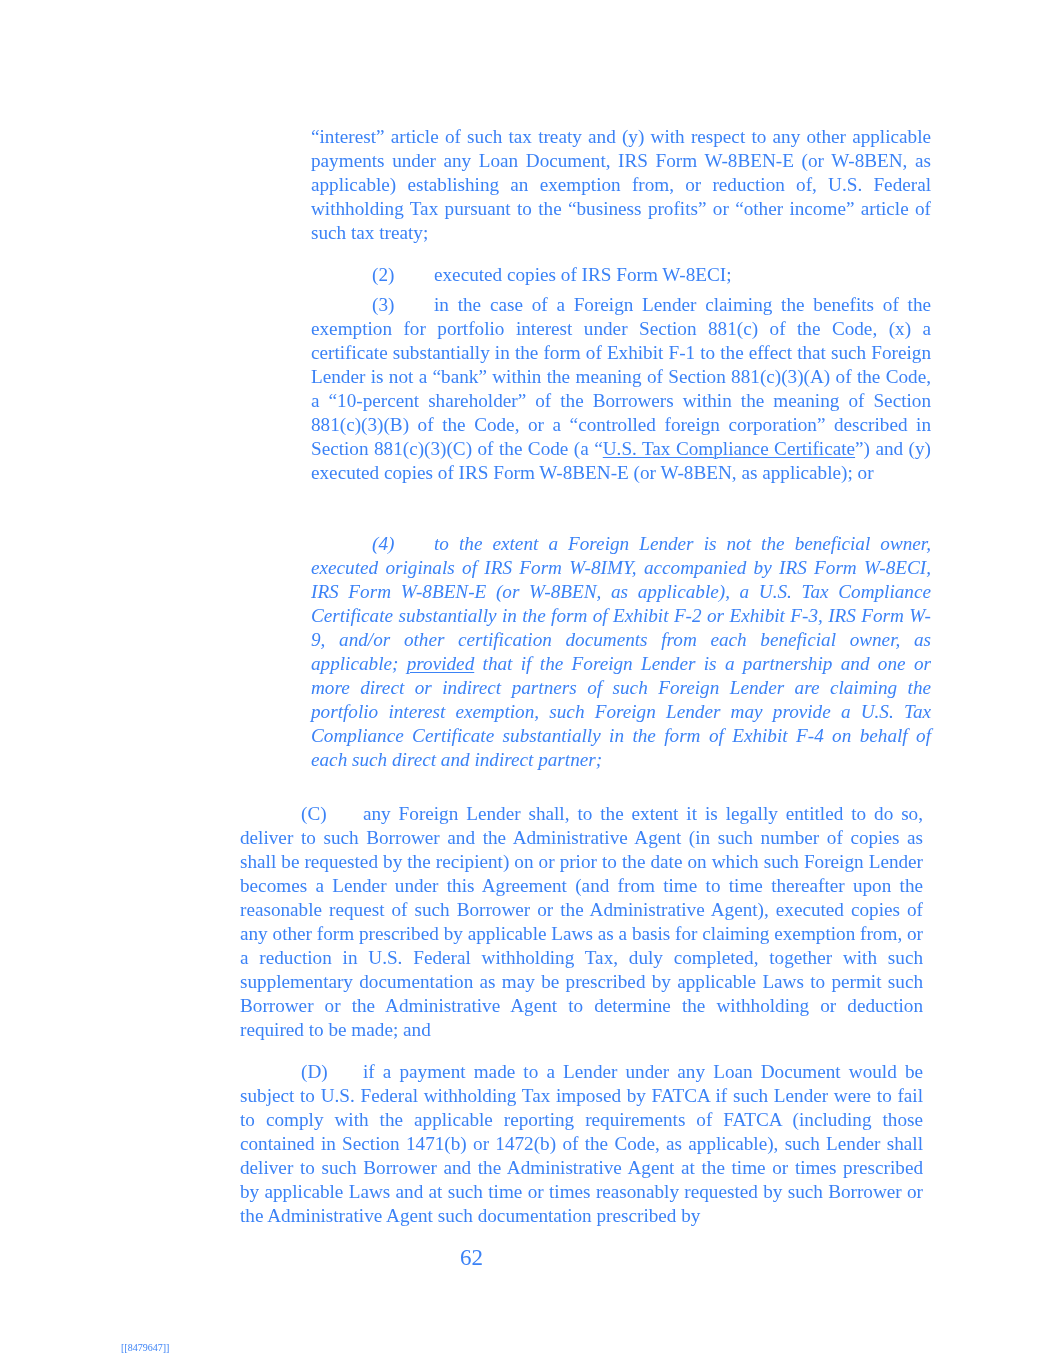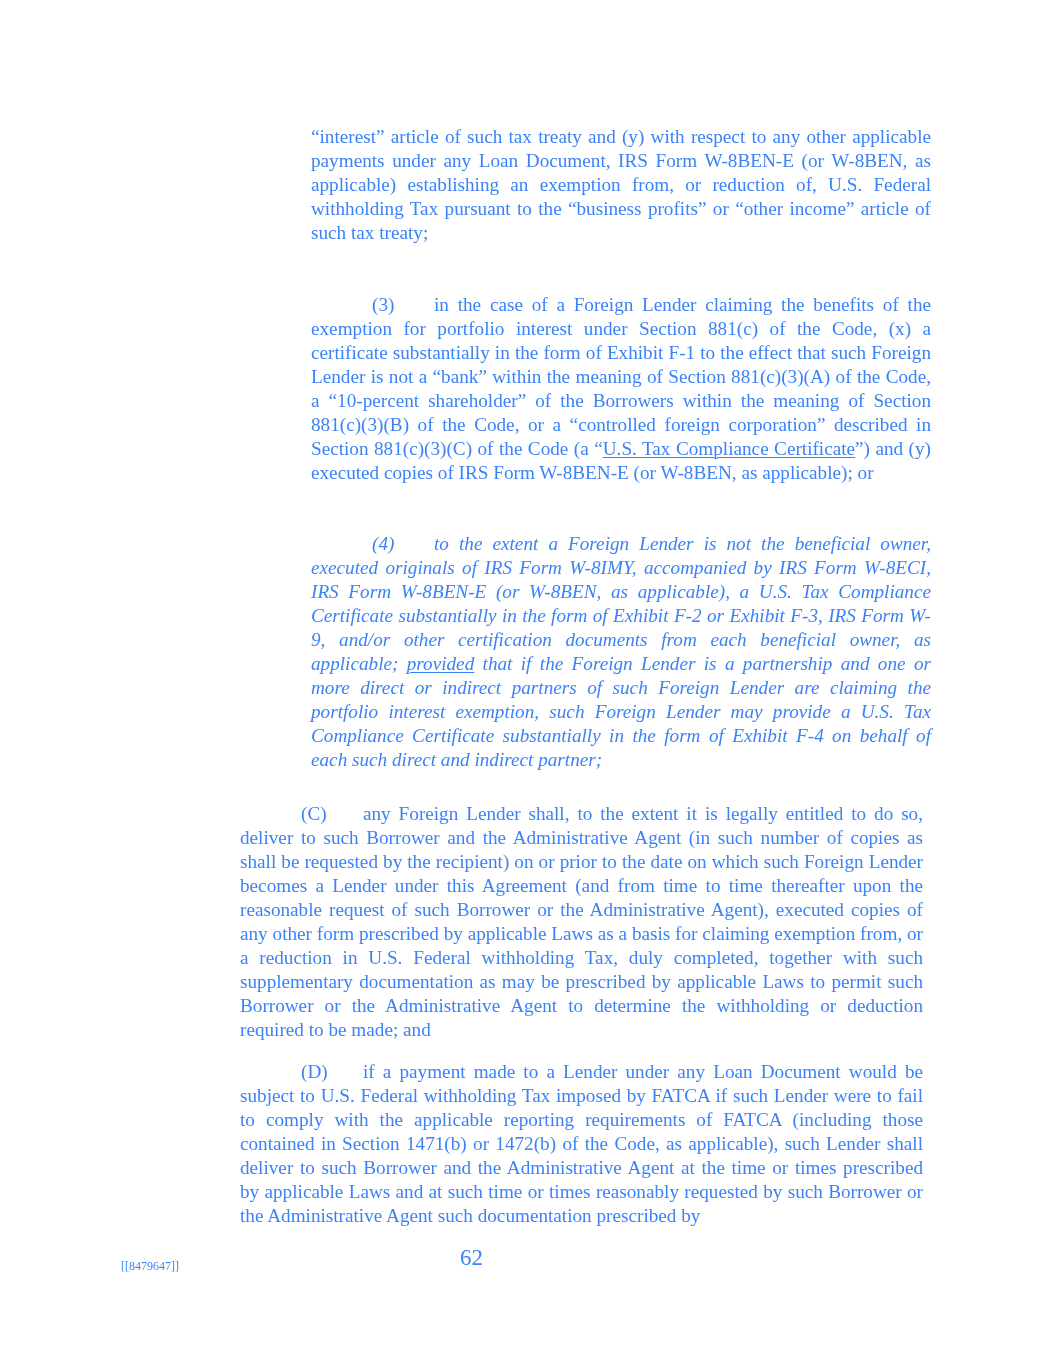--- a/index.html
+++ b/index.html
@@ -10,31 +10,34 @@
       color: #3b82f6; font-size: 19.2px; line-height: 24px;
     }
     .para { position: absolute; text-align: justify; text-align-last: left; margin: 0; }
     .inner { left: 311px; width: 620px; }
     .outer { left: 240px; width: 683px; }
     .lbl { display: inline-block; }
     .inner .lbl { margin-left: 61px; width: 62px; }
     .outer .lbl { margin-left: 61px; width: 62px; }
     .u { text-decoration: underline; text-underline-offset: 2px; text-decoration-thickness: 1px; }
     .pagenum { position: absolute; top: 1246px; left: 0; width: 943px; text-align: center; font-size: 23px; }
-    .docid { position: absolute; left: 121px; top: 1260px; font-size: 12px; line-height: 12px; }
+    .docid { position: absolute; left: 121px; top: 1342px; font-size: 10px; line-height: 12px; }
   </style>
 </head>
 <body>
 
 <div class="page">
 
   <p class="para inner" style="top:125px;">
     <span>“interest” article of such tax treaty and (y) with respect to any other applicable payments under any Loan Document, IRS Form W-8BEN-E (or W-8BEN, as applicable) establishing an exemption from, or reduction of, U.S. Federal withholding Tax pursuant to the “business profits” or “other income” article of such tax treaty;</span>
   </p>
 
+  <p class="para inner" style="top:263px;">
+    <span class="lbl">(2)</span><span>executed copies of IRS Form W-8ECI;</span>
+  </p>
 
   <p class="para inner" style="top:293px;">
     <span class="lbl">(3)</span><span>in the case of a Foreign Lender claiming the benefits of the exemption for portfolio interest under Section 881(c) of the Code, (x) a certificate substantially in the form of Exhibit F-1 to the effect that such Foreign Lender is not a “bank” within the meaning of Section 881(c)(3)(A) of the Code, a “10-percent shareholder” of the Borrowers within the meaning of Section 881(c)(3)(B) of the Code, or a “controlled foreign corporation” described in Section 881(c)(3)(C) of the Code (a “</span><span class="u">U.S. Tax Compliance Certificate</span><span>”) and (y) executed copies of IRS Form W-8BEN-E (or W-8BEN, as applicable); or</span>
   </p>
 
   <p class="para inner" style="top:532px;font-style:italic;">
     <span class="lbl">(4)</span><span>to the extent a Foreign Lender is not the beneficial owner, executed originals of IRS Form W-8IMY, accompanied by IRS Form W-8ECI, IRS Form W-8BEN-E (or W-8BEN, as applicable), a U.S. Tax Compliance Certificate substantially in the form of Exhibit F-2 or Exhibit F-3, IRS Form W-9, and/or other certification documents from each beneficial owner, as applicable; </span><span class="u">provided</span><span> that if the Foreign Lender is a partnership and one or more direct or indirect partners of such Foreign Lender are claiming the portfolio interest exemption, such Foreign Lender may provide a U.S. Tax Compliance Certificate substantially in the form of Exhibit F-4 on behalf of each such direct and indirect partner;</span>
   </p>
 
   <p class="para outer" style="top:802px;">

